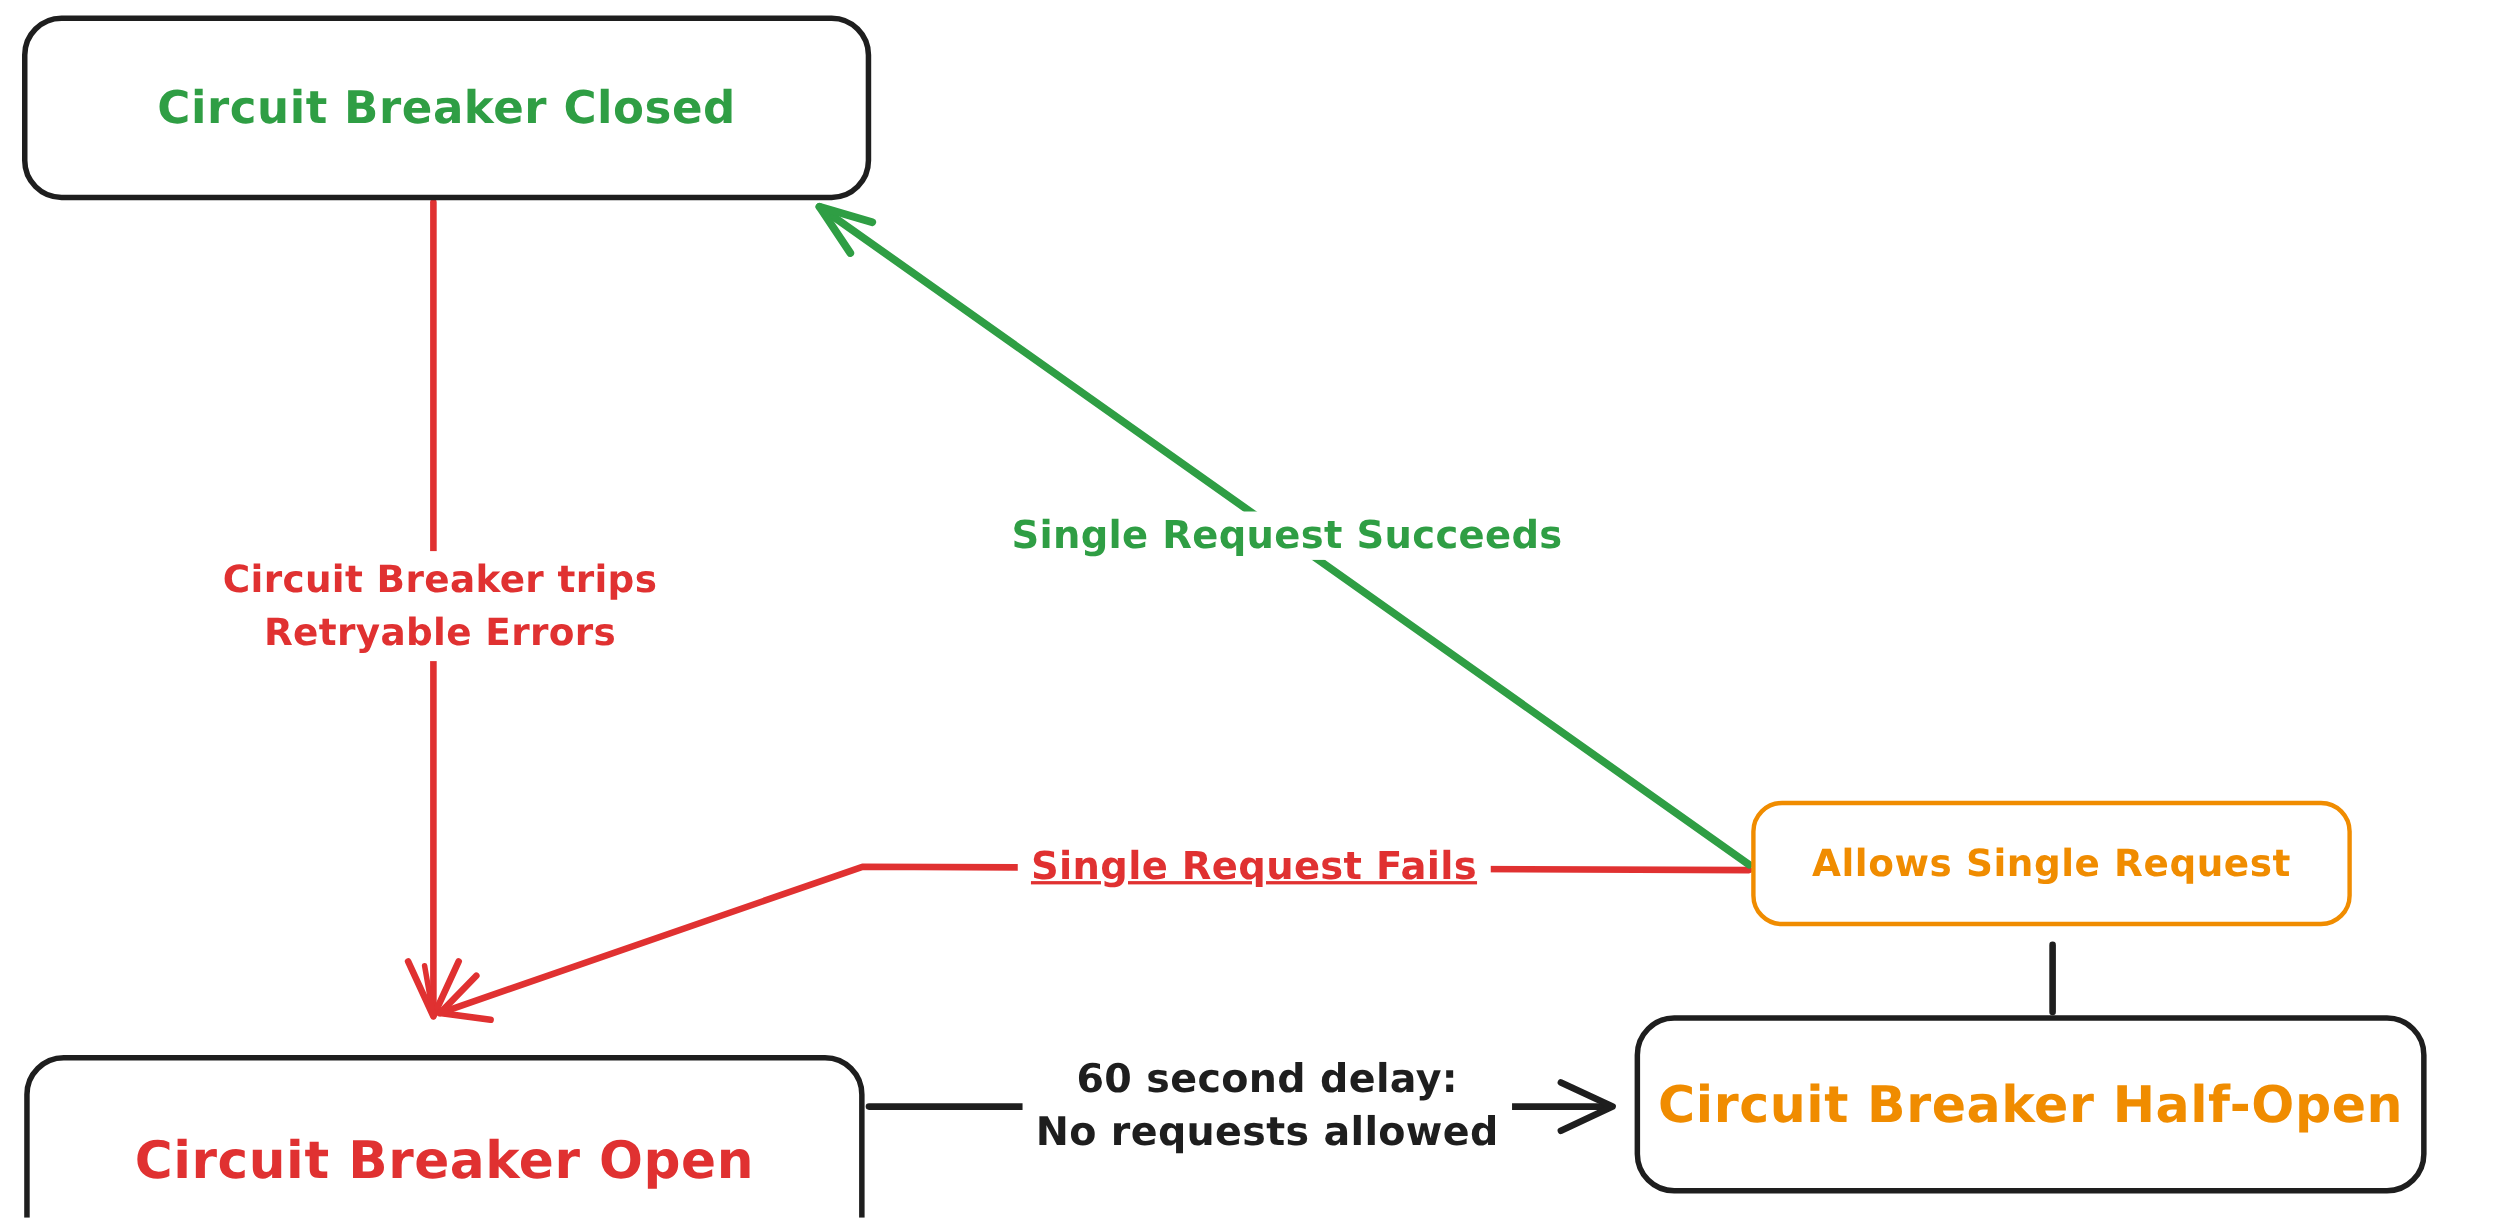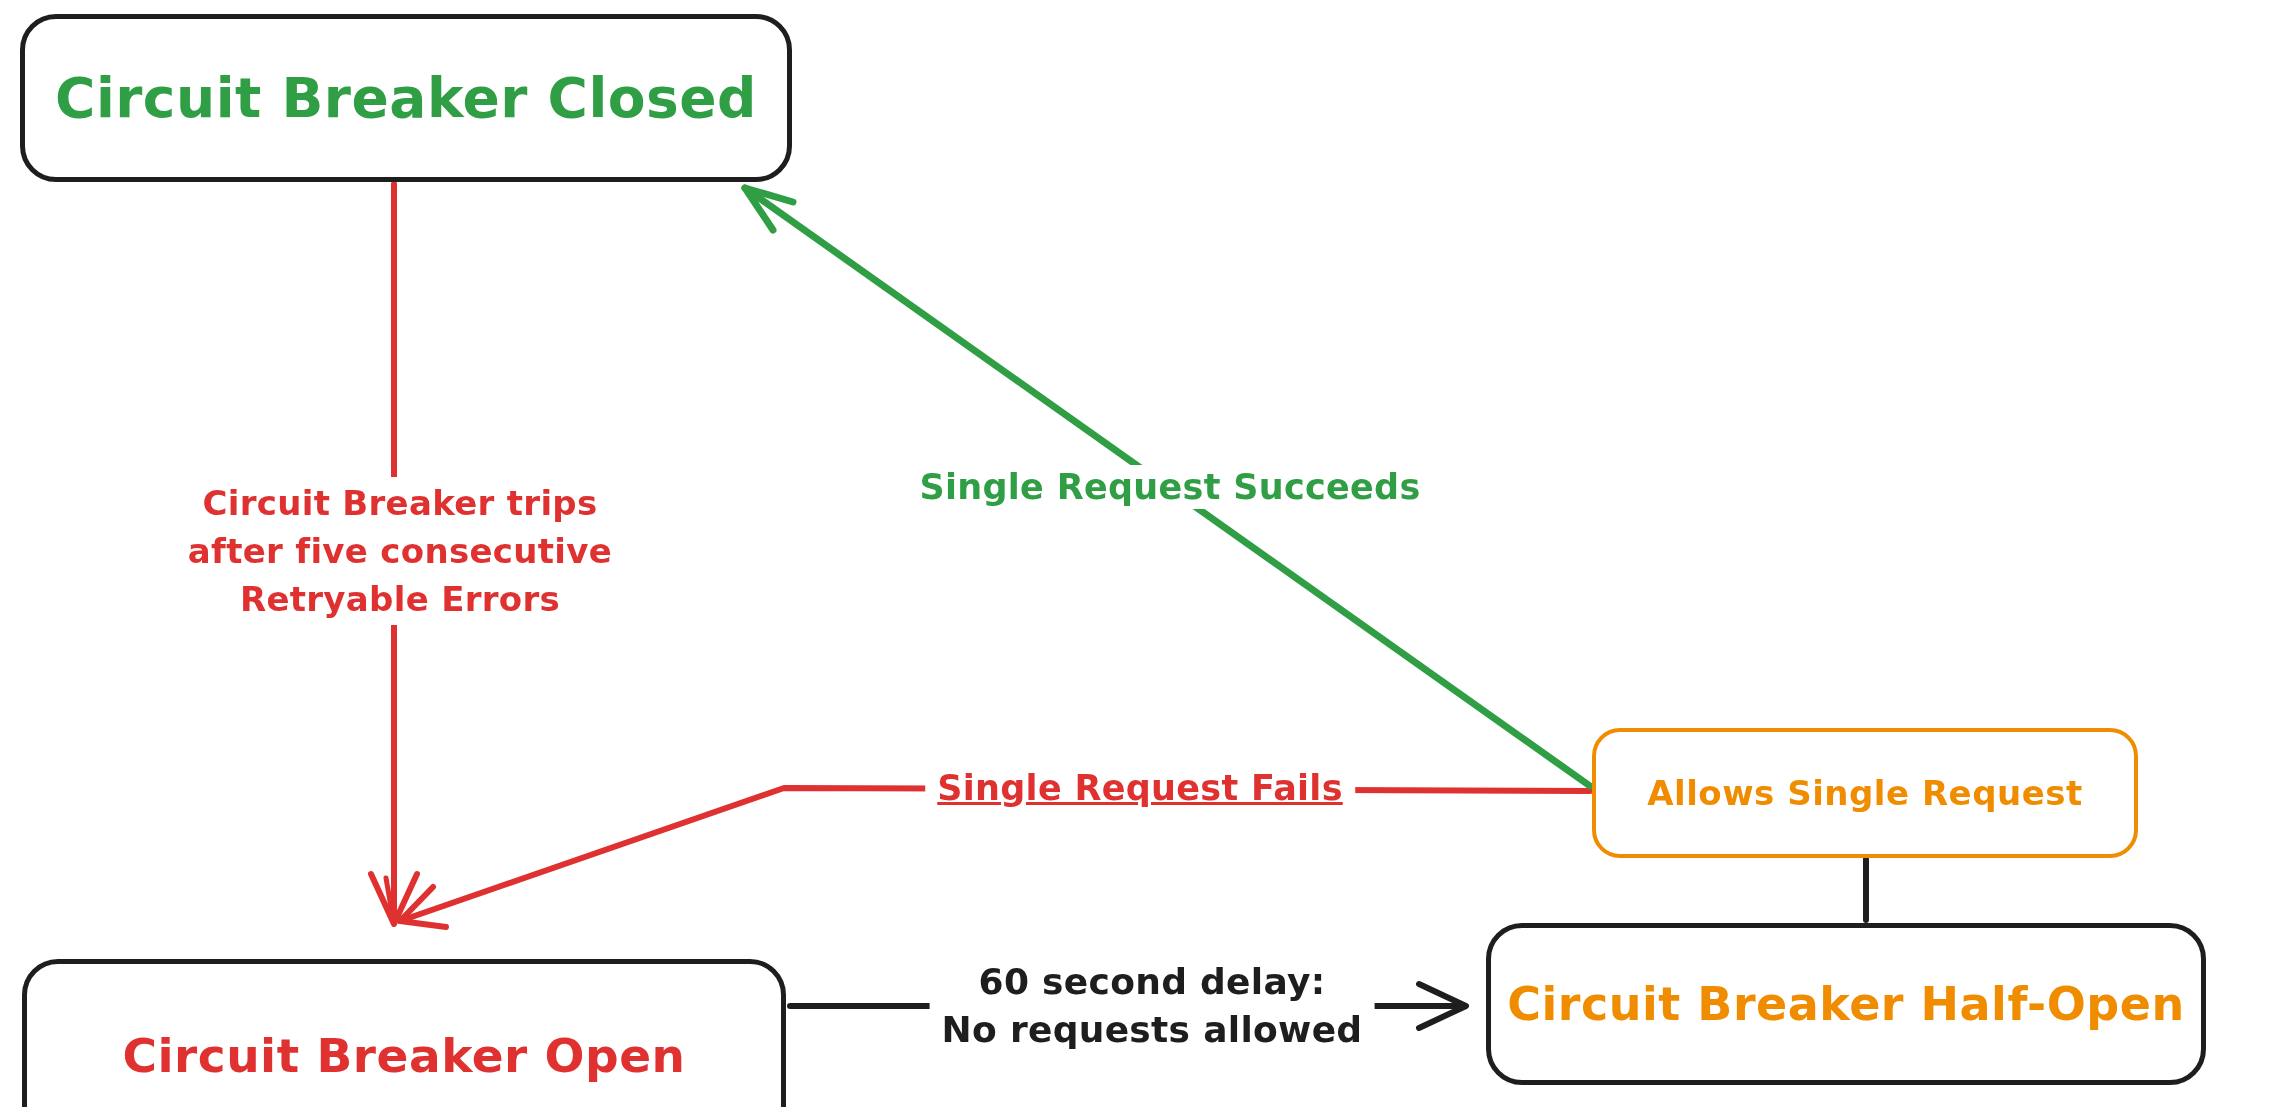--- a/index.html
+++ b/index.html
@@ -17,29 +17,29 @@
   .edge.ink{stroke:var(--ink);}
 
   .node{
     position:absolute;display:flex;align-items:center;justify-content:center;
     border:5px solid var(--ink);border-radius:36px;background:var(--paper);
     box-sizing:border-box;
   }
   .node-label{font-weight:600;letter-spacing:.5px;white-space:nowrap;}
 
   #node-closed{left:20px;top:14px;width:772px;height:168px;}
-  #node-closed .node-label{color:var(--green);font-size:55px;}
+  #node-closed .node-label{color:var(--green);font-size:41px;}
 
   #node-open{left:22px;top:959px;width:764px;height:192px;}
   #node-open .node-label{color:var(--red);font-size:47px;}
 
   #node-half-open{left:1486px;top:923px;width:720px;height:162px;}
   #node-half-open .node-label{color:var(--orange);font-size:46px;}
 
-  #node-allows{left:1592px;top:728px;width:546px;height:130px;border:4px solid var(--orange);border-radius:28px;}
+  #node-allows{left:1592px;top:728px;width:546px;height:114px;border:4px solid var(--orange);border-radius:28px;}
   #node-allows .node-label{color:var(--orange);font-size:34px;}
 
   .edge-label{
     position:absolute;transform:translate(-50%,-50%);
     background:var(--paper);text-align:center;font-weight:600;
     padding:2px 12px;white-space:nowrap;letter-spacing:.3px;
   }
   .edge-label .lbl-line{display:block;}
   #label-trip{left:400px;top:551px;font-size:34px;line-height:48px;color:var(--red);}
   #label-succeeds{left:1170px;top:487px;font-size:35px;color:var(--green);}
@@ -80,21 +80,20 @@
   <div class="node" id="node-half-open">
     <span class="node-label">Circuit Breaker Half-Open</span>
   </div>
 
   <div class="node" id="node-allows">
     <span class="node-label">Allows Single Request</span>
   </div>
 
   <div class="edge-label" id="label-trip">
     <span class="lbl-line">Circuit Breaker trips</span>
-    <span class="lbl-line">after five consecutive</span>
     <span class="lbl-line">Retryable Errors</span>
   </div>
 
   <div class="edge-label" id="label-succeeds">Single Request Succeeds</div>
 
   <div class="edge-label" id="label-fails">Single Request Fails</div>
 
   <div class="edge-label" id="label-delay">
     <span class="lbl-line">60 second delay:</span>
     <span class="lbl-line">No requests allowed</span>

